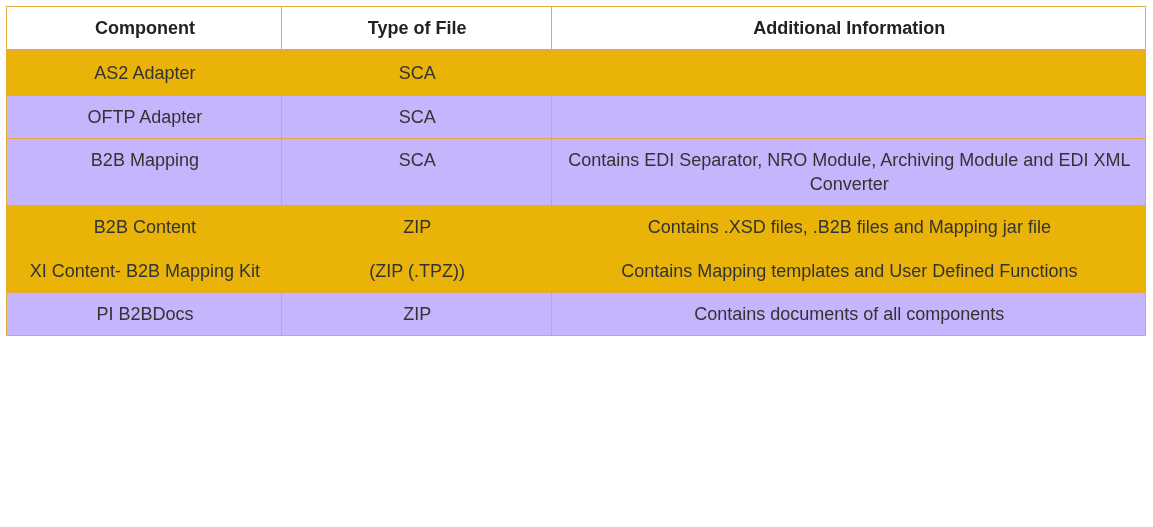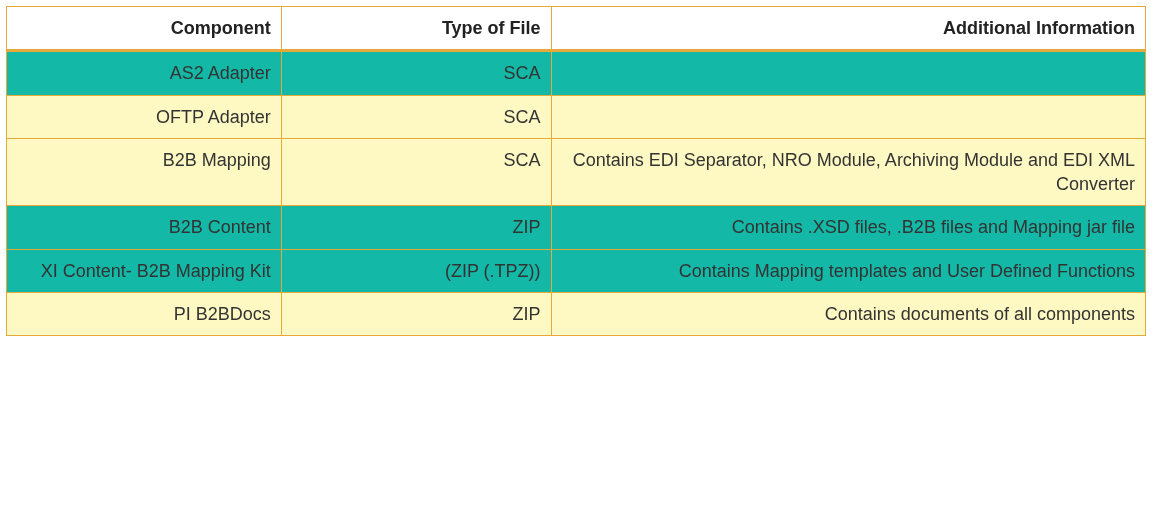--- a/index.html
+++ b/index.html
@@ -13,35 +13,35 @@
     table {
       border-collapse: collapse;
       width: 1140px;
     }
     col.c0 { width: 275px; }
     col.c1 { width: 270px; }
     col.c2 { width: 595px; }
     th, td {
       border: 1px solid #e6a93a;
       padding: 9px 10px 9px 12px;
-      text-align: right;
+      text-align: center;
       vertical-align: top;
       line-height: 1.35;
     }
     thead th {
       background: #fff;
       font-weight: bold;
       color: #222;
       border-bottom: 3px solid #e6a93a;
     }
     tbody tr.shade td {
-      background: #14b8a6;
+      background: #eab308;
     }
     tbody tr.plain td {
-      background: #fef9c3;
+      background: #c4b5fd;
     }
   </style>
 </head>
 <body>
 
 <table>
   <colgroup>
     <col class="c0">
       <col class="c1">
       <col class="c2">

